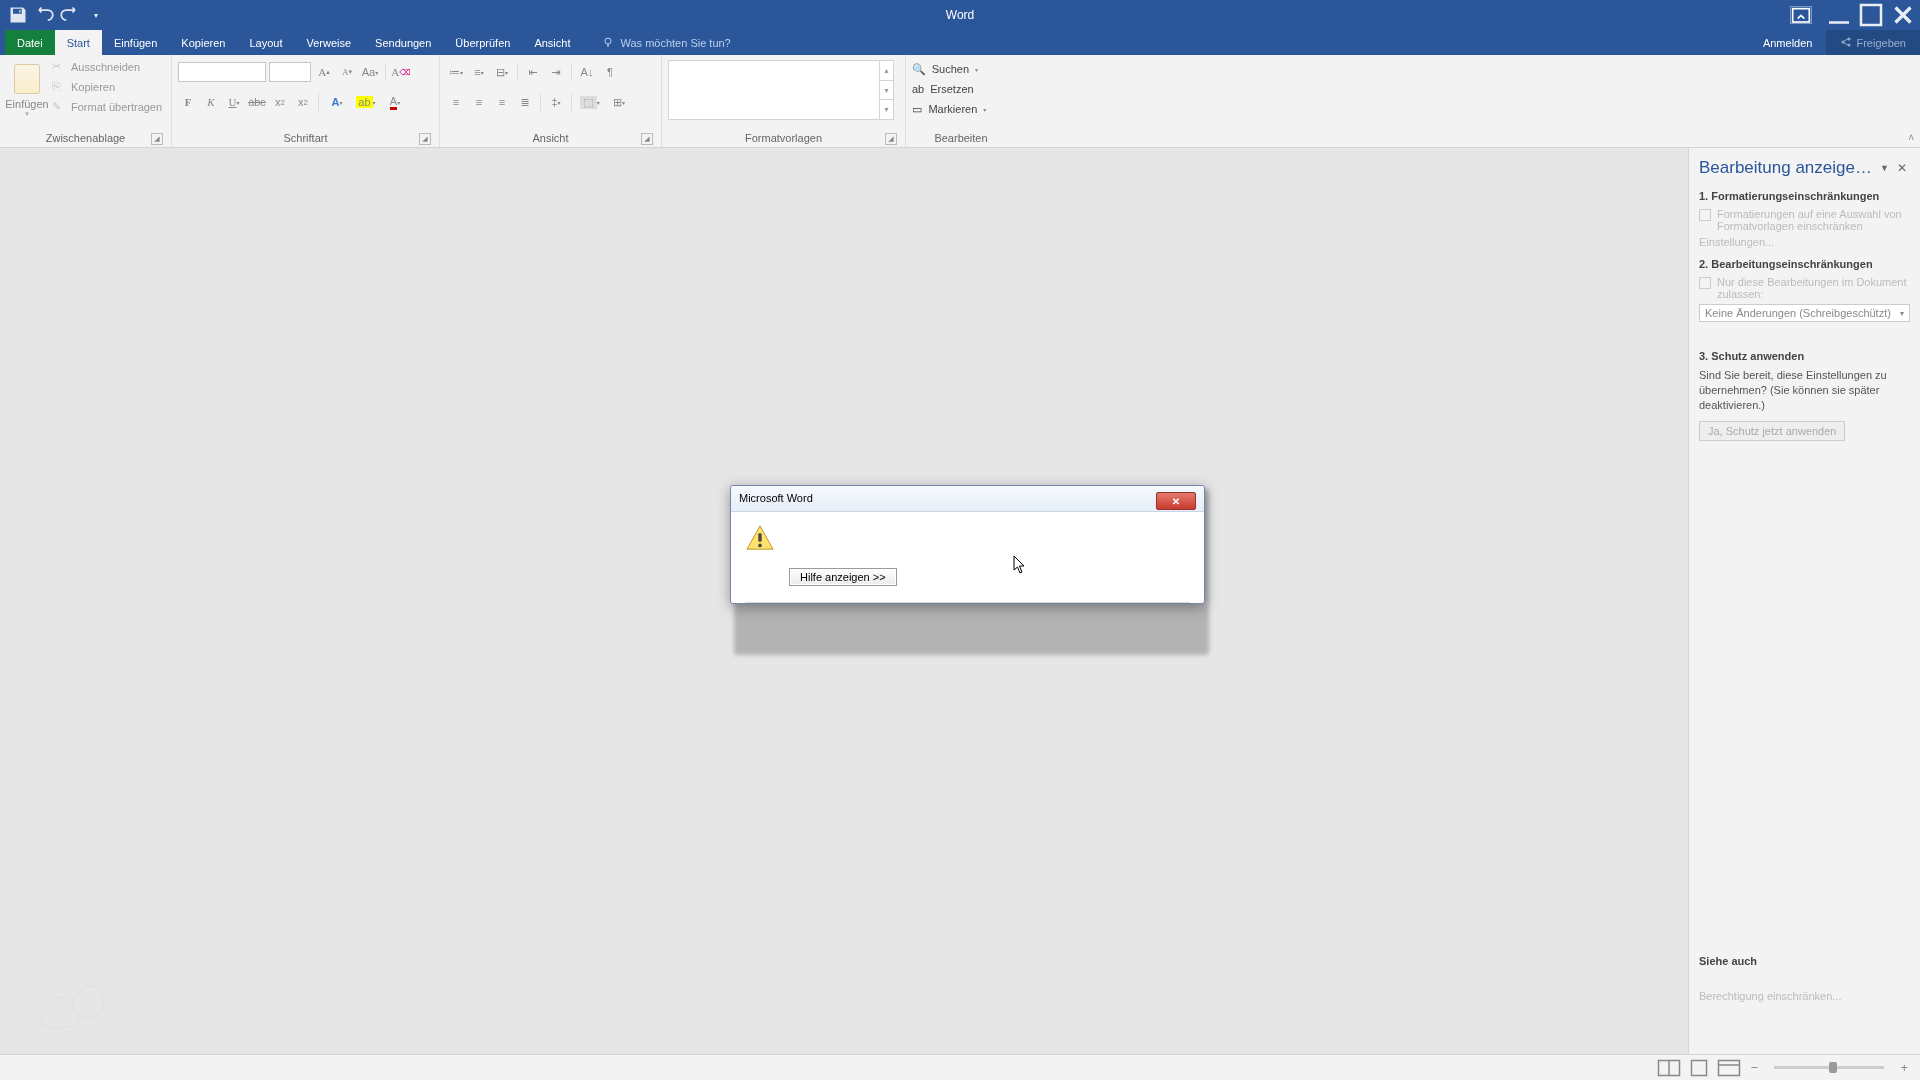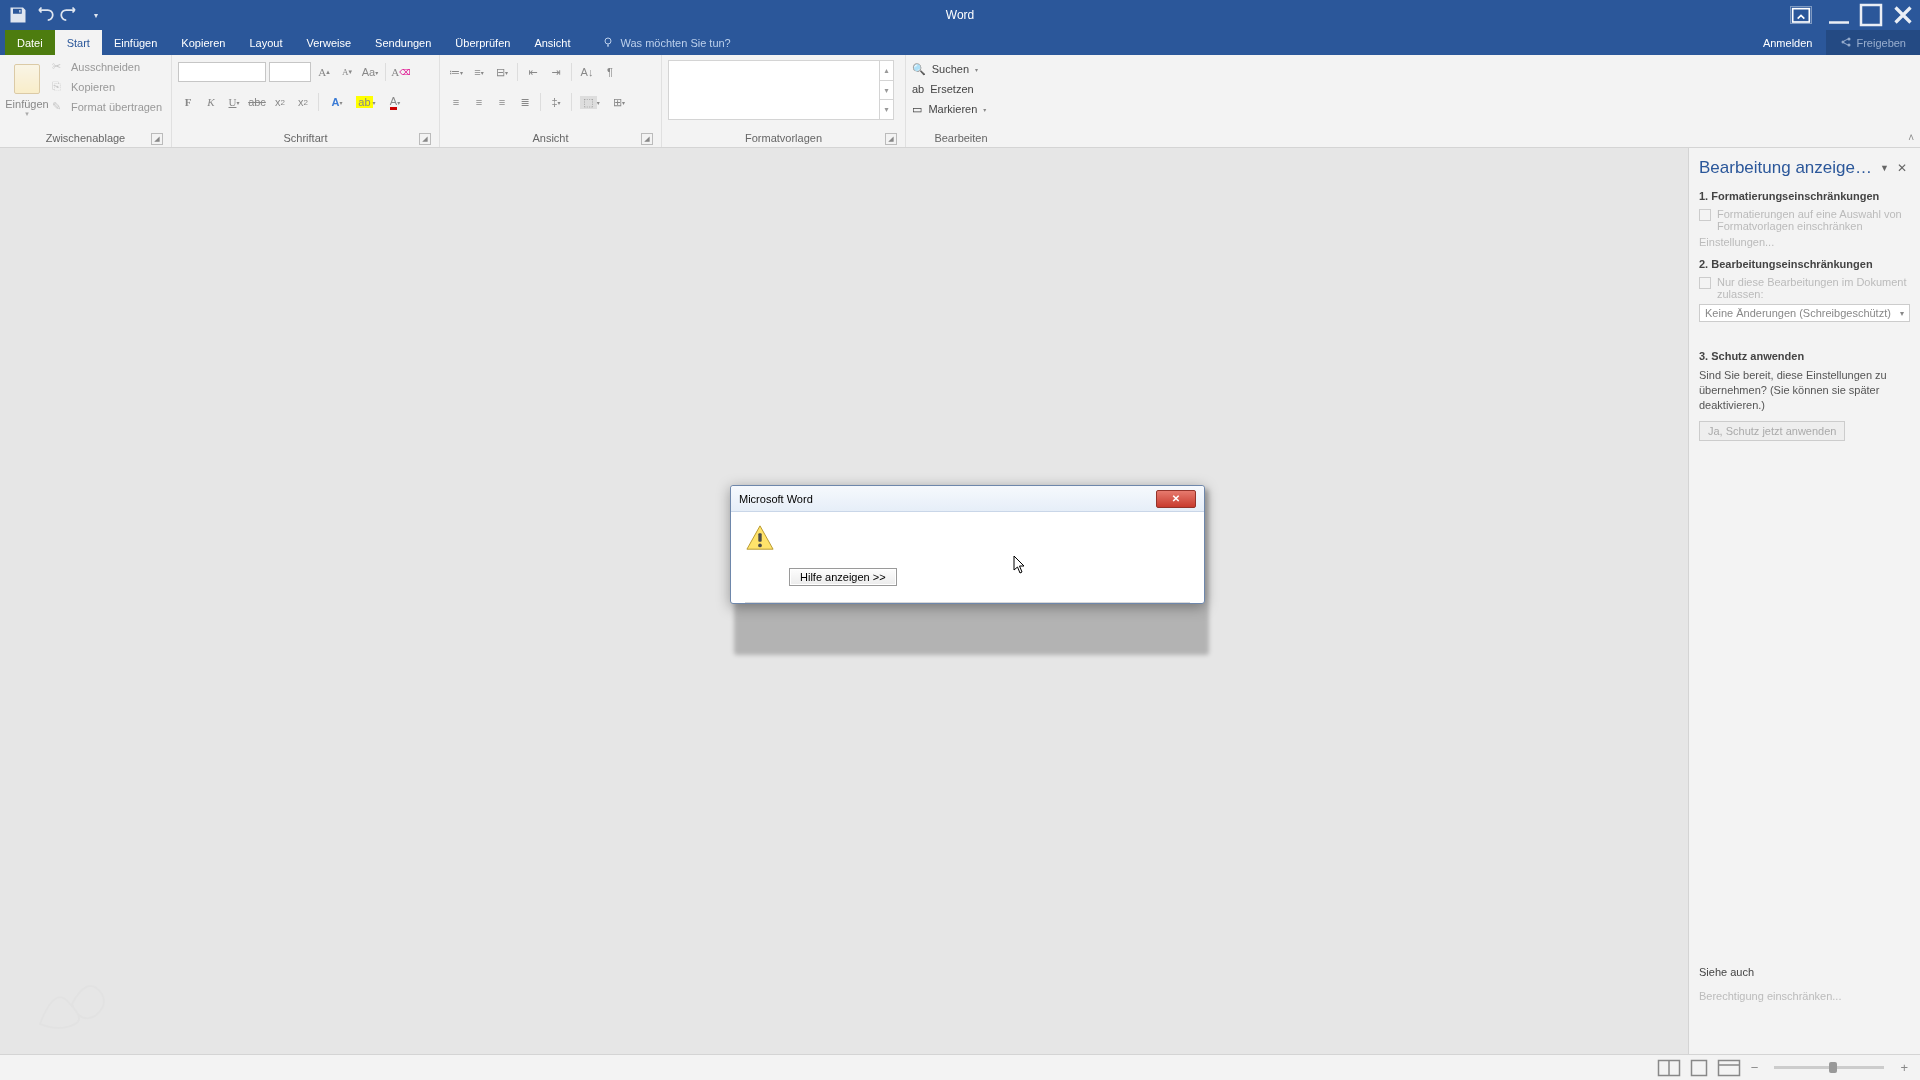--- a/index.html
+++ b/index.html
@@ -10,21 +10,21 @@
 .qat{display:flex;align-items:center;gap:6px;padding:0 8px}
 .qat-btn{width:20px;height:20px;display:flex;align-items:center;justify-content:center;opacity:.85}
 .app-title{position:absolute;left:50%;transform:translateX(-50%);font-size:12px}
 .win-controls{margin-left:auto;display:flex;align-items:center;gap:2px;padding-right:2px}
 .win-btn{width:30px;height:26px;display:flex;align-items:center;justify-content:center;opacity:.9}
 .ribbon-opts{width:22px;height:18px;border:1px solid rgba(255,255,255,.4);margin-right:10px;display:flex;align-items:center;justify-content:center}
 
 
 .tabs{height:25px;background:#2b579a;display:flex;align-items:flex-end;padding-left:5px;color:#fff}
 .tab{padding:5px 12px;height:25px;display:flex;align-items:center;font-size:11px}
-.tab.file{background:#4d7c0f}
+.tab.file{background:#15803d}
 .tab.active{background:#f3f3f3;color:#2b579a}
 .tab.tell{color:#bcd0ec;display:flex;align-items:center;gap:6px;margin-left:8px}
 .signin{margin-left:auto;padding:0 14px;color:#fff;height:25px;display:flex;align-items:center}
 .share{background:#1e3e6e;opacity:.5;padding:0 14px;height:25px;display:flex;align-items:center;gap:4px}
 
 
 .ribbon{height:93px;background:#f3f3f3;border-bottom:1px solid #d4d4d4;display:flex;position:relative}
 .group{border-right:1px solid #e0e0e0;display:flex;flex-direction:column;padding:3px 6px 0}
 .group-body{flex:1;display:flex;align-items:flex-start}
 .group-label{height:18px;display:flex;align-items:center;justify-content:center;font-size:10px;color:#666;position:relative}
@@ -65,32 +65,32 @@
 .pane-close{color:#666;font-size:12px;padding:0 3px}
 .pane-menu{color:#666;font-size:9px;padding:0 5px}
 .pane-section{font-weight:600;margin:10px 0 6px;font-size:11px}
 .pane-check{display:flex;gap:6px;color:#bbb;margin-bottom:4px}
 .pane-check .box{width:12px;height:12px;border:1px solid #ccc;flex-shrink:0;margin-top:1px}
 .pane-link{color:#bbb;margin-bottom:8px}
 .dd{border:1px solid #ccc;background:#fff;padding:2px 5px;display:flex;justify-content:space-between;align-items:center;color:#888;margin-top:4px}
 .pane-text{color:#555;line-height:1.35;}
 .pane-btn{border:1px solid #ccc;background:#eee;padding:3px 8px;color:#aaa;display:inline-block;margin-top:8px}
 .pane-see{position:absolute;bottom:52px;left:10px;right:10px}
-.pane-see-title{font-weight:400;margin-bottom:12px}
+.pane-see-title{font-weight:700;margin-bottom:23px}
 
 
 .statusbar{position:absolute;bottom:0;left:0;right:0;height:26px;background:#f3f3f3;border-top:1px solid #d4d4d4;display:flex;align-items:center;justify-content:flex-end;padding:0 8px;gap:6px;color:#888}
 .view-btn{width:24px;height:18px;display:flex;align-items:center;justify-content:center}
 .zoom-slider{width:110px;height:3px;background:#ccc;position:relative;margin:0 6px}
 .zoom-thumb{position:absolute;left:50%;top:-4px;width:8px;height:11px;background:#999;border-radius:2px}
 
 
 .dialog-shadow{position:absolute;left:734px;top:489px;width:475px;height:166px;background:rgba(0,0,0,.22);border-radius:3px;filter:blur(2px)}
 .dialog{position:absolute;left:730px;top:485px;width:475px;background:#fff;border:1px solid #6e87ab;border-radius:3px;box-shadow:0 3px 14px rgba(0,0,0,.35)}
-.dlg-title{height:26px;background:linear-gradient(#f6f9fd,#e6eef8);border-bottom:1px solid #c9d6e8;display:flex;align-items:center;padding:6px 8px;border-radius:3px 3px 0 0}
+.dlg-title{height:26px;background:linear-gradient(#f6f9fd,#e6eef8);border-bottom:1px solid #c9d6e8;display:flex;padding:6px 8px;border-radius:3px 3px 0 0}
 .dlg-close{margin-left:auto;width:40px;height:18px;background:linear-gradient(#e67a6e,#c83b2e);border:1px solid #94332a;border-radius:2px;display:flex;align-items:center;justify-content:center;color:#fff;font-size:10px;font-weight:bold}
 .dlg-body{padding:12px 14px 10px;display:flex;gap:14px}
 .warn-icon{width:30px;height:28px;flex-shrink:0}
 .warn-icon svg{width:100%;height:100%}
 .dlg-msg{font-size:11px;color:#333;line-height:1.35}
 .dlg-help{margin:6px 0 16px 58px}
 .help-btn{border:1px solid #9a9a9a;background:linear-gradient(#fdfdfd,#ececec);padding:2px 10px;font-size:11px;box-shadow:0 0 0 1px #fff inset}
 .dlg-sep{height:1px;background:#d8d8d8;margin:12px 14px 0}
 .dlg-foot{display:flex;justify-content:center;padding:10px 0 12px}
 .ok-btn{width:98px;height:22px;border:1px solid #317ac0;background:linear-gradient(#eaf3fb,#cfe4f6);font-size:11px;box-shadow:0 0 0 1px #fff inset}

